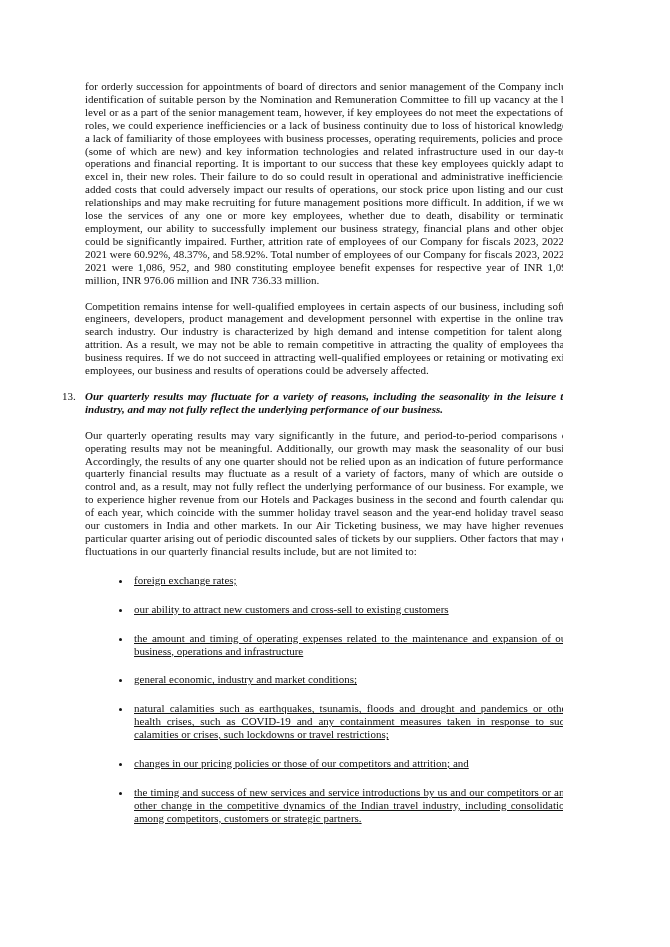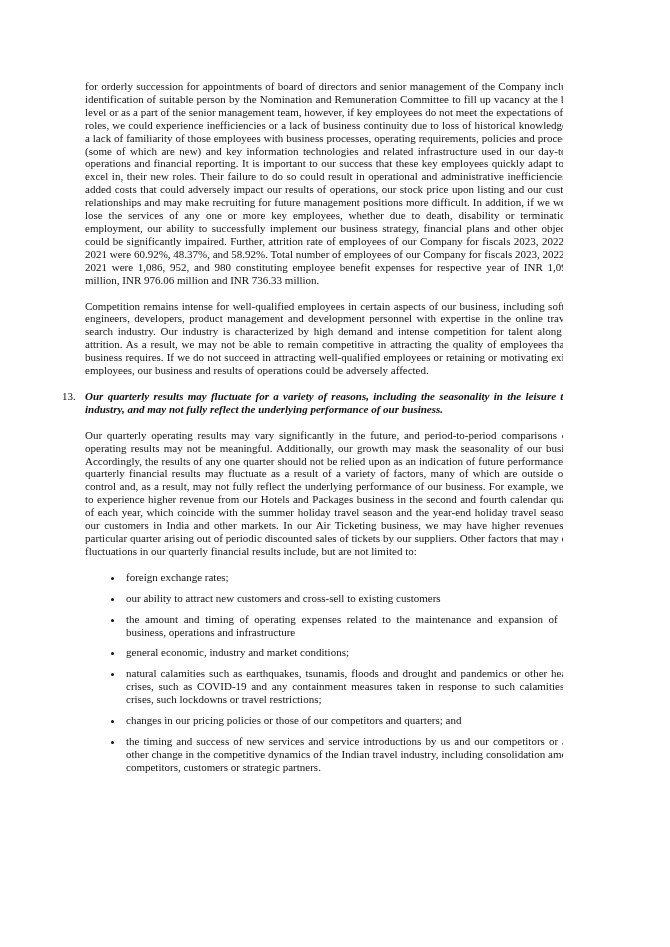--- a/index.html
+++ b/index.html
@@ -39,22 +39,23 @@
     font-weight: bold;
     font-style: italic;
     text-align: justify;
   }
   ul.bullets {
     margin: 0 0 13px 0;
     padding-left: 31px;
   }
   ul.bullets li {
     text-align: justify;
-    margin: 8px;
+    margin: 16px;
     padding-left: 2px;
+    text-decoration: underline;
   }
   .page-number {
     position: absolute;
     left: 85px;
     width: 501px;
     top: 881px;
     text-align: center;
   }
 </style>
 </head>
@@ -73,21 +74,21 @@
     </div>
 
     <p class="para">Our quarterly operating results may vary significantly in the future, and period-to-period comparisons of its operating results may not be meaningful. Additionally, our growth may mask the seasonality of our business. Accordingly, the results of any one quarter should not be relied upon as an indication of future performance. Our quarterly financial results may fluctuate as a result of a variety of factors, many of which are outside of our control and, as a result, may not fully reflect the underlying performance of our business. For example, we tend to experience higher revenue from our Hotels and Packages business in the second and fourth calendar quarters of each year, which coincide with the summer holiday travel season and the year-end holiday travel season for our customers in India and other markets. In our Air Ticketing business, we may have higher revenues in a particular quarter arising out of periodic discounted sales of tickets by our suppliers. Other factors that may cause fluctuations in our quarterly financial results include, but are not limited to:</p>
 
     <ul class="bullets">
       <li>foreign exchange rates;</li>
       <li>our ability to attract new customers and cross-sell to existing customers</li>
       <li>the amount and timing of operating expenses related to the maintenance and expansion of our business, operations and infrastructure</li>
       <li>general economic, industry and market conditions;</li>
       <li>natural calamities such as earthquakes, tsunamis, floods and drought and pandemics or other health crises, such as COVID-19 and any containment measures taken in response to such calamities or crises, such lockdowns or travel restrictions;</li>
-      <li>changes in our pricing policies or those of our competitors and quarters; and</li>
+      <li>changes in our pricing policies or those of our competitors and attrition; and</li>
       <li>the timing and success of new services and service introductions by us and our competitors or any other change in the competitive dynamics of the Indian travel industry, including consolidation among competitors, customers or strategic partners.</li>
     </ul>
 
 
 
   </div>
 
 </div>
 
 </body></html>

